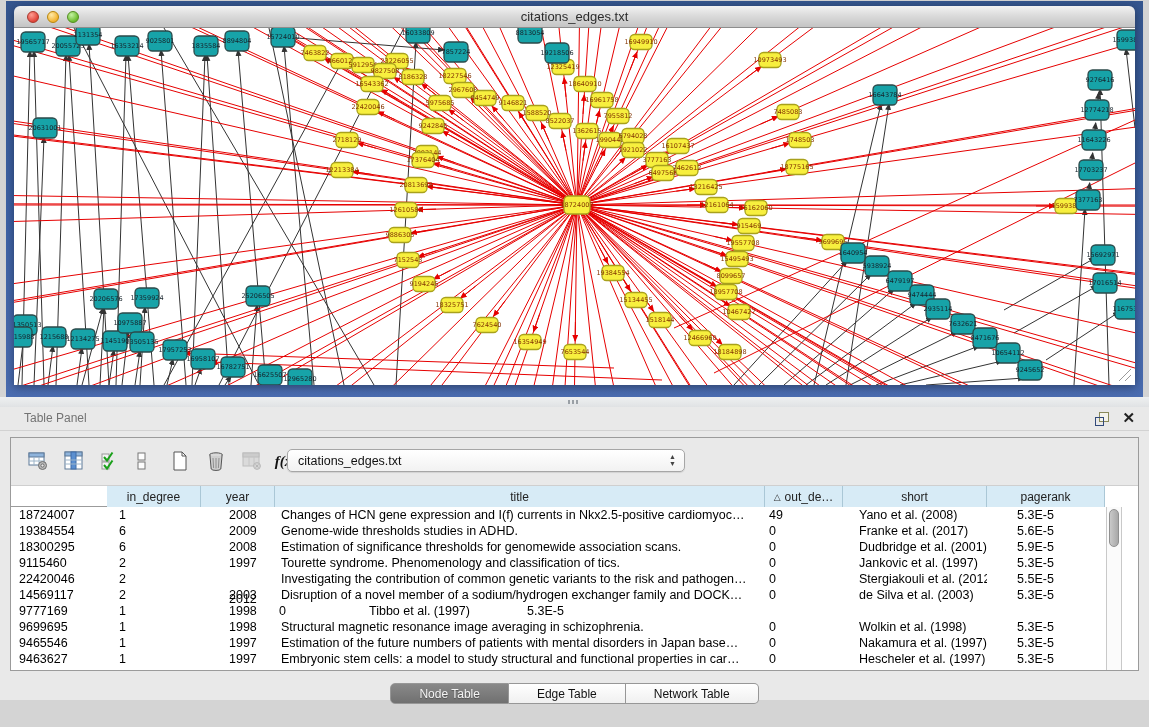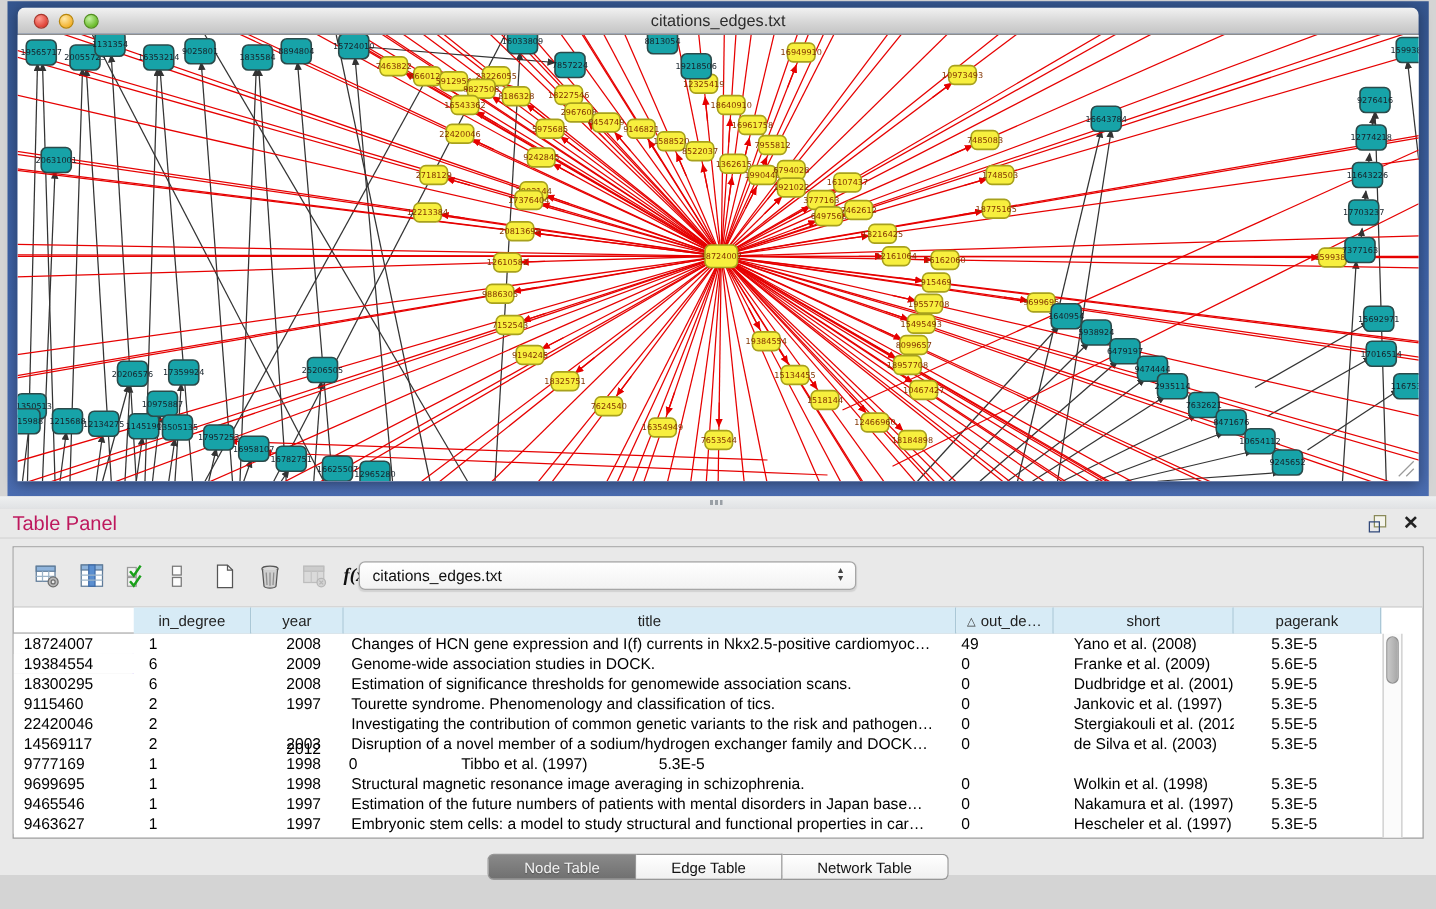--- a/index.html
+++ b/index.html
@@ -23,21 +23,21 @@
   .canvas svg{display:block;width:1121px;height:357px;}
 
   
   .splitter{position:absolute;left:0;top:397px;width:1149px;height:10px;background:linear-gradient(#eef0f1,#e0e2e4);}
   .grip{position:absolute;left:568px;top:3px;width:10px;height:4px;
     background:repeating-linear-gradient(90deg,#9aa0a6 0 2px,transparent 2px 4px);}
 
   
   .tp-header{position:absolute;left:0;top:407px;width:1149px;height:24px;background:#e9e9e9;
     border-bottom:1px solid #d2d2d2;box-sizing:border-box;}
-  .tp-title{position:absolute;left:10px;top:4px;font-size:16px;color:#be185d;}
+  .tp-title{position:absolute;left:24px;top:4px;font-size:12px;color:#737373;}
   .tp-float{position:absolute;right:40px;top:5px;width:14px;height:13px;cursor:pointer;}
   .tp-float .sq1{position:absolute;left:4px;top:0;width:8px;height:8px;border:1px solid #8a8a5a;background:#f4f4ec;}
   .tp-float .sq2{position:absolute;left:0;top:5px;width:7px;height:7px;border:1px solid #31497a;background:transparent;}
   .tp-close{position:absolute;right:14px;top:2px;font-size:15px;font-weight:bold;color:#222;cursor:pointer;}
 
   .tp-body{position:absolute;left:0;top:431px;width:1149px;height:269px;background:#e9e9e9;}
   .tbl-container{position:absolute;left:10px;top:6px;width:1129px;height:234px;background:#fff;
     border:1px solid #9b9b9b;box-sizing:border-box;}
   .toolbar{position:absolute;left:0;top:0;width:100%;height:48px;background:#e9e9e9;border-bottom:1px solid #cfcfcf;box-sizing:border-box;}
   .tbtn{position:absolute;top:10px;width:26px;height:26px;display:flex;align-items:center;justify-content:center;cursor:pointer;}
@@ -625,23 +625,23 @@
             <div class="td" style="width: 74px; padding-left: 28px;">2008</div>
             <div class="td" style="width: 490px; padding-left: 6px;">Changes of HCN gene expression and I(f) currents in Nkx2.5-positive cardiomyoc…</div>
             <div class="td" style="width: 78px; padding-left: 4px;">49</div>
             <div class="td" style="width: 144px; padding-left: 16px;">Yano et al. (2008)</div>
             <div class="td" style="width: 118px; padding-left: 30px;">5.3E-5</div>
           </div>
           <div class="trow">
             <div class="td" style="width: 96px; padding-left: 8px;">19384554</div>
             <div class="td" style="width: 94px; padding-left: 12px;">6</div>
             <div class="td" style="width: 74px; padding-left: 28px;">2009</div>
-            <div class="td" style="width: 490px; padding-left: 6px;">Genome-wide association studies in DOCK.</div>
-            <div class="td" style="width: 78px; padding-left: 4px;">0</div>
-            <div class="td" style="width: 144px; padding-left: 16px;">Franke et al. (2009)</div>
+            <div class="td" style="width: 490px; padding-left: 6px;">Genome-wide thresholds studies in ADHD.</div>
+            <div class="td" style="width: 78px; padding-left: 4px;">0</div>
+            <div class="td" style="width: 144px; padding-left: 16px;">Franke et al. (2017)</div>
             <div class="td" style="width: 118px; padding-left: 30px;">5.6E-5</div>
           </div>
           <div class="trow">
             <div class="td" style="width: 96px; padding-left: 8px;">18300295</div>
             <div class="td" style="width: 94px; padding-left: 12px;">6</div>
             <div class="td" style="width: 74px; padding-left: 28px;">2008</div>
             <div class="td" style="width: 490px; padding-left: 6px;">Estimation of significance thresholds for genomewide association scans.</div>
             <div class="td" style="width: 78px; padding-left: 4px;">0</div>
             <div class="td" style="width: 144px; padding-left: 16px;">Dudbridge et al. (2001)</div>
             <div class="td" style="width: 118px; padding-left: 30px;">5.9E-5</div>

